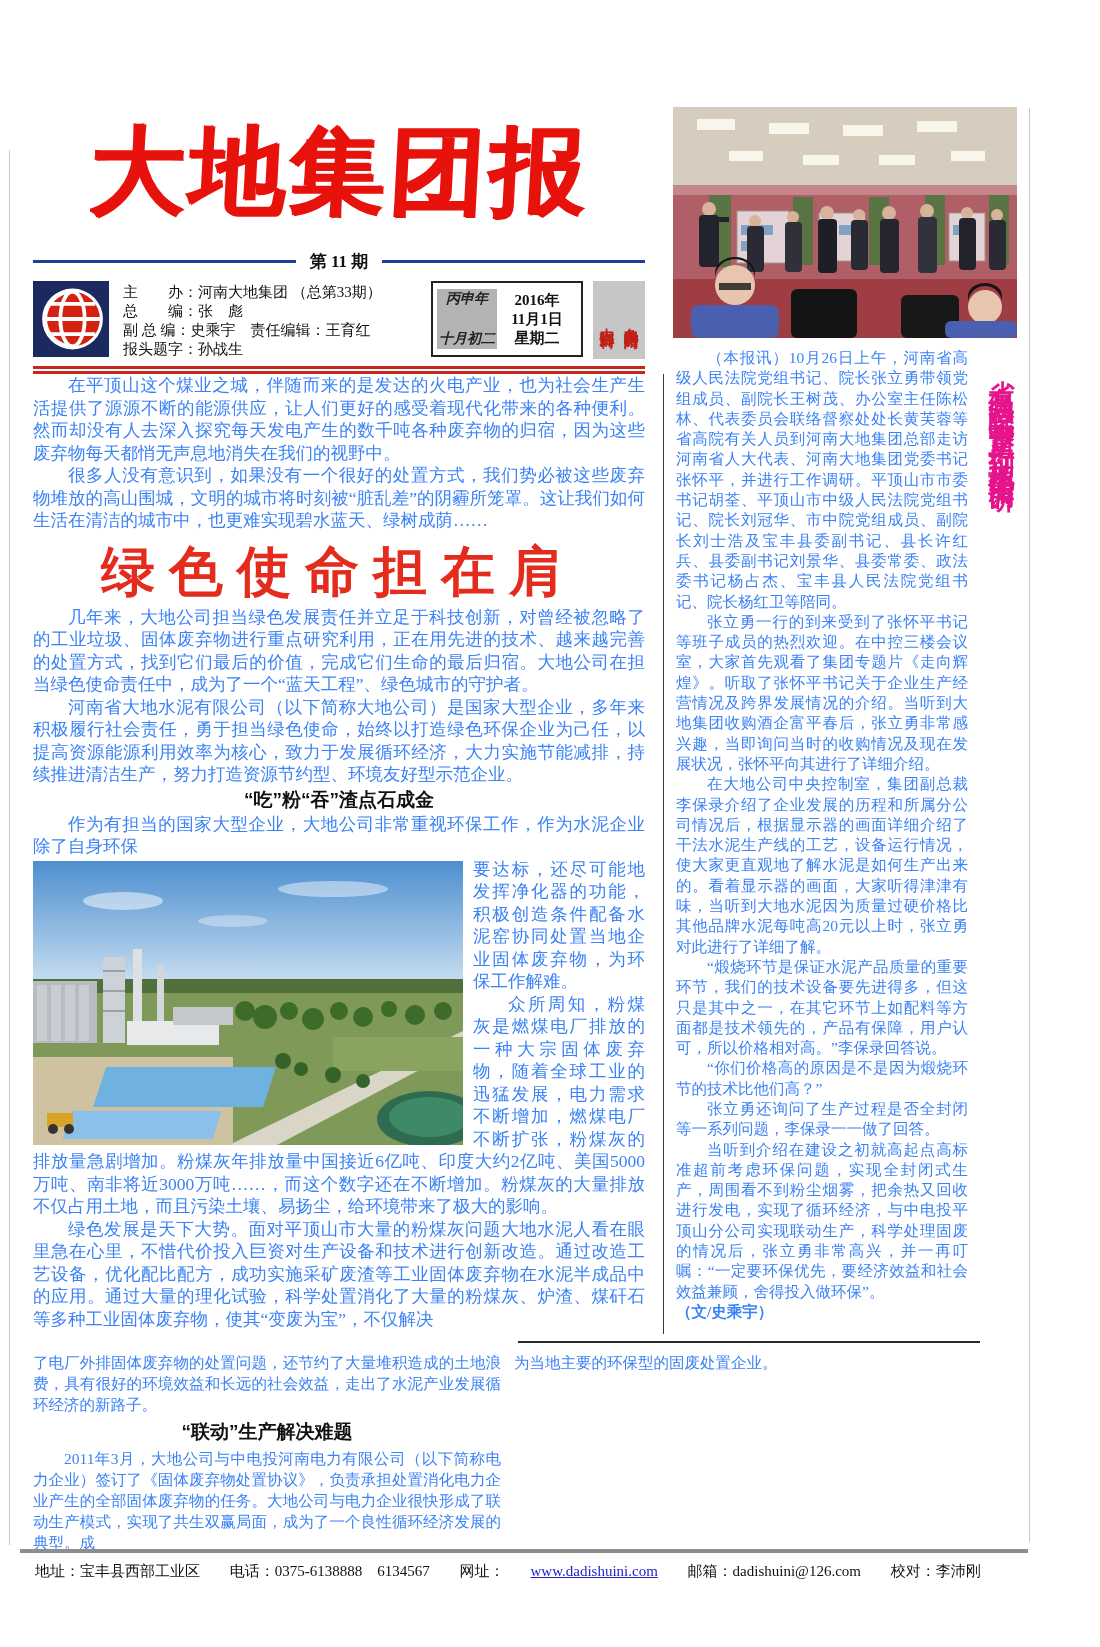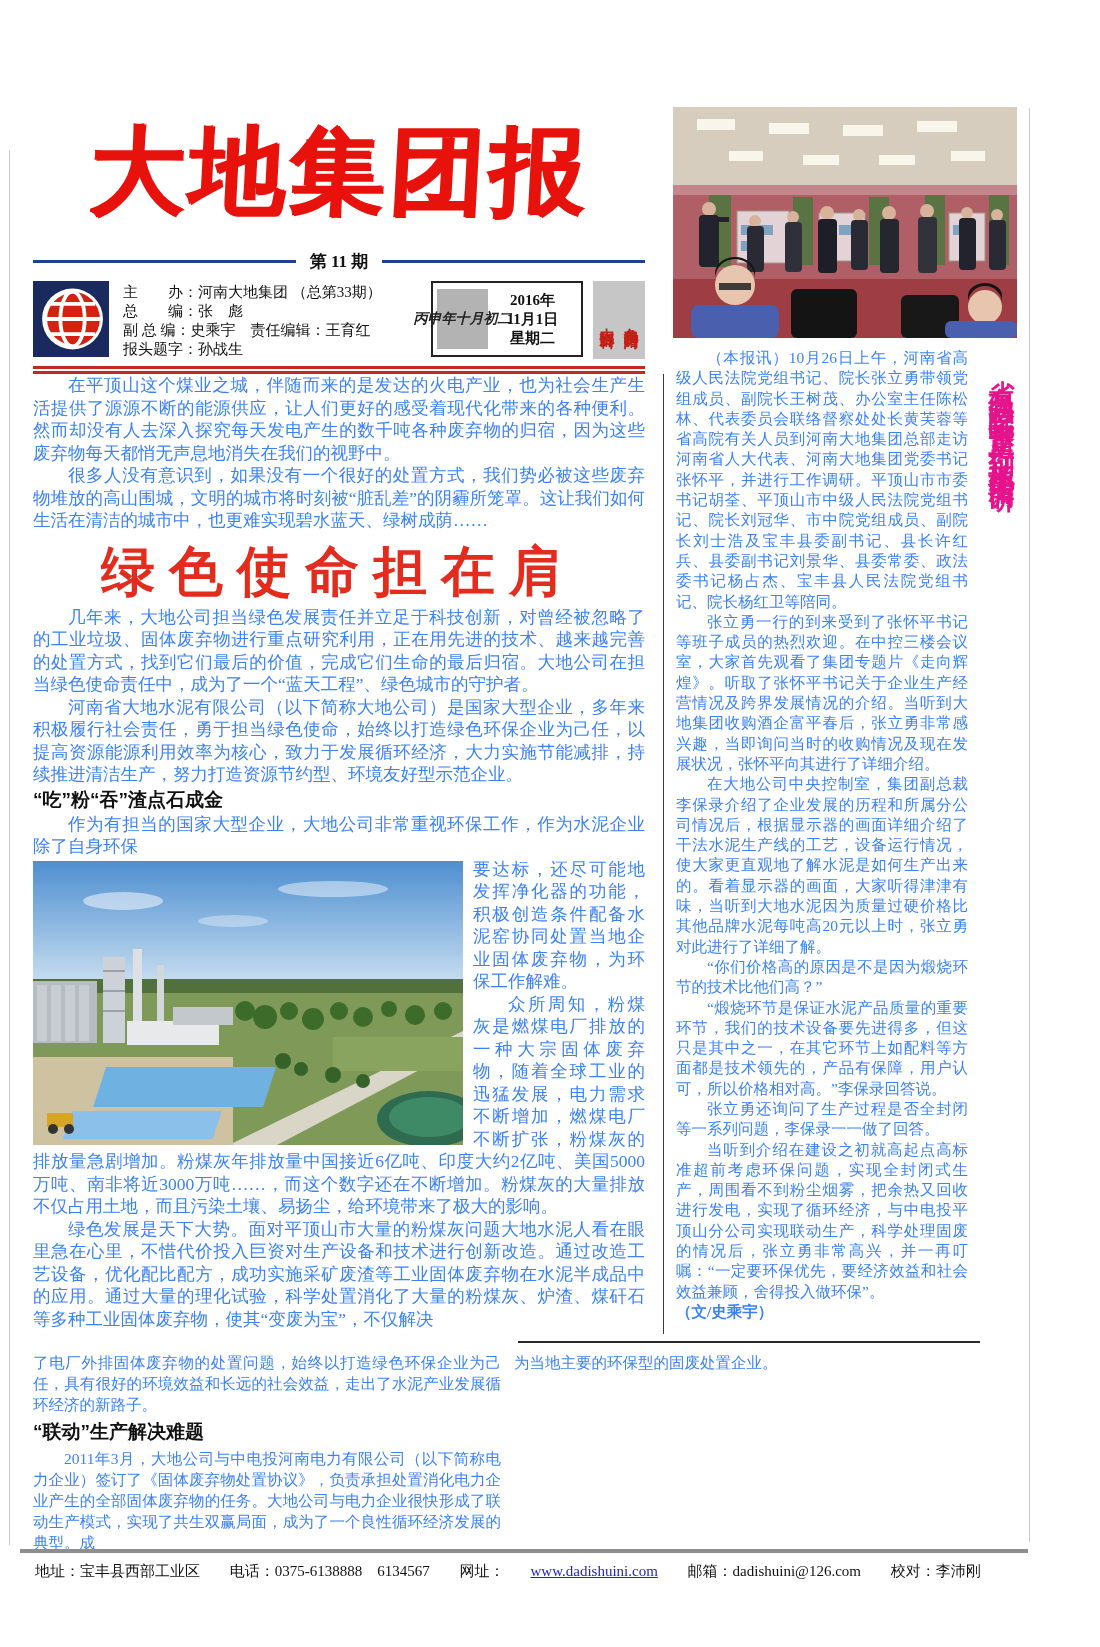--- a/index.html
+++ b/index.html
@@ -15,36 +15,36 @@
     letter-spacing:4px; font-family:"Liberation Serif", serif; transform:skewX(-3deg);
     text-shadow:2px 1px 0 #e8120c; white-space:nowrap; }
   .issue-row { display:flex; align-items:center; margin-top:2px;text-align:right; }
   .issue-row .rule { flex:1; height:3px; background:#1d3f96; }
   .issue-label { padding:0 14px; font-size:17px; font-weight:bold; color:#111; white-space:nowrap; }
   .info-row { display:flex; margin-top:8px; align-items:flex-start; }
   .logo-box { width:76px; height:76px; flex:0 0 76px; }
   .info-lines { flex:1; padding-left:14px; padding-top:2px; }
   .info-lines div { font-size:15px; line-height:19px; color:#111; white-space:nowrap; }
   .date-box { flex:0 0 152px; width:152px; height:76px; border:2px solid #222; display:flex; align-items:center; padding:4px; }
-  .lunar-box { width:51px; height:60px; background:#b3b3b3; display:flex; flex-direction:row; justify-content:center; align-items:center; }
+  .lunar-box { width:60px; height:60px; background:#b3b3b3; display:flex; flex-direction:column; justify-content:space-between; align-items:center; }
   .lunar-box span { font-size:14px; font-weight:bold; font-style:italic; color:#222; line-height:20px; white-space:nowrap; }
   .date-lines { flex:1; text-align:center; }
   .date-lines span { display:block; font-size:15px; font-weight:bold; color:#111; line-height:19px; white-space:nowrap; }
   .notice-box { flex:0 0 52px; width:52px; height:78px; margin-left:10px; background:#c6c6c6; display:flex; justify-content:center; align-items:center; }
   .notice-box .vtext { writing-mode:vertical-rl; text-orientation:upright; font-size:15px; font-weight:bold; color:#c22017; letter-spacing:2px; line-height:24px; }
   .red-double-rule { margin-top:7px; height:8px; border-top:3px solid #c4281e; border-bottom:3px solid #c4281e; }
 
   
   .left-col { position:absolute; left:33px; top:374px; width:612px; height:980px; overflow:hidden; }
   .left-col p, .left-bottom p, .cont-block p, .right-col p { font-size:17.5px; line-height:22.5px; text-align:justify; color:#3b82f6; }
   p.ind { text-indent:2em; }
   .main-headline { font-family:"Liberation Sans", sans-serif; font-weight:bold; color:#e32c1e; font-size:54px;
     text-align:center; letter-spacing:14px; line-height:66px; margin:6px 0 2px 0; white-space:nowrap; }
   .sub-headline { text-align:center; font-size:21px; font-weight:bold; color:#222; line-height:32px; margin-bottom:6px; white-space:nowrap; }
-  .sec-title { font-family:"Liberation Sans", sans-serif; font-weight:bold; font-size:19px; text-align:left; line-height:27px; color:#111; }
+  .sec-title { font-family:"Liberation Sans", sans-serif; font-weight:bold; font-size:19px; text-align:center; line-height:27px; color:#111; }
   .factory-photo { float:left; width:430px; height:284px; margin:3px 10px 3px 0; background:#9db8c8; }
   .factory-photo svg { display:block; width:100%; height:100%; }
 
   
   .left-bottom { position:absolute; left:33px; top:1352px; width:468px; height:200px; overflow:hidden; }
   .left-bottom p { font-size:15.5px; line-height:21px; }
   .left-bottom .sec-title { margin:3px 0; }
   .cont-block { position:absolute; left:514px; top:1352px; width:466px; height:200px; overflow:hidden; }
   .cont-block p { font-size:15.5px; line-height:21px; }
 
@@ -192,21 +192,21 @@
             </g>
         </svg>
       </div>
       <p>要达标，还尽可能地发挥净化器的功能，积极创造条件配备水泥窑协同处置当地企业固体废弃物，为环保工作解难。</p>
       <p class="ind">众所周知，粉煤灰是燃煤电厂排放的一种大宗固体废弃物，随着全球工业的迅猛发展，电力需求不断增加，燃煤电厂不断扩张，粉煤灰的排放量急剧增加。粉煤灰年排放量中国接近6亿吨、印度大约2亿吨、美国5000万吨、南非将近3000万吨……，而这个数字还在不断增加。粉煤灰的大量排放不仅占用土地，而且污染土壤、易扬尘，给环境带来了极大的影响。</p>
       <p class="ind">绿色发展是天下大势。面对平顶山市大量的粉煤灰问题大地水泥人看在眼里急在心里，不惜代价投入巨资对生产设备和技术进行创新改造。通过改造工艺设备，优化配比配方，成功实施采矿废渣等工业固体废弃物在水泥半成品中的应用。通过大量的理化试验，科学处置消化了大量的粉煤灰、炉渣、煤矸石等多种工业固体废弃物，使其“变废为宝”，不仅解决</p>
     </div>
   </div>
 
   <div class="left-bottom">
-    <p>了电厂外排固体废弃物的处置问题，始终以打造绿色环保企业为己任，具有很好的环境效益和长远的社会效益，走出了水泥产业发展循环经济的新路子。</p>
+    <p>了电厂外排固体废弃物的处置问题，还节约了大量堆积造成的土地浪费，具有很好的环境效益和长远的社会效益，走出了水泥产业发展循环经济的新路子。</p>
     <div class="sec-title">“联动”生产解决难题</div>
     <p class="ind">2011年3月，大地公司与中电投河南电力有限公司（以下简称电力企业）签订了《固体废弃物处置协议》，负责承担处置消化电力企业产生的全部固体废弃物的任务。大地公司与电力企业很快形成了联动生产模式，实现了共生双赢局面，成为了一个良性循环经济发展的典型。成</p>
   </div>
 
   <div class="meeting-photo">
     <svg viewBox="0 0 344 231" preserveAspectRatio="none">
       <rect width="344" height="80" fill="#d6cdbf"></rect>
       <g fill="#f8f6ea">
         <rect x="24" y="12" width="38" height="11"></rect>
           <rect x="96" y="16" width="40" height="11"></rect>
@@ -292,22 +292,22 @@
         </g>
     </svg>
   </div>
 
   <div class="col-divider"></div>
 
   <div class="right-col">
     <p class="ind">（本报讯）10月26日上午，河南省高级人民法院党组书记、院长张立勇带领党组成员、副院长王树茂、办公室主任陈松林、代表委员会联络督察处处长黄芙蓉等省高院有关人员到河南大地集团总部走访河南省人大代表、河南大地集团党委书记张怀平，并进行工作调研。平顶山市市委书记胡荃、平顶山市中级人民法院党组书记、院长刘冠华、市中院党组成员、副院长刘士浩及宝丰县委副书记、县长许红兵、县委副书记刘景华、县委常委、政法委书记杨占杰、宝丰县人民法院党组书记、院长杨红卫等陪同。</p>
     <p class="ind">张立勇一行的到来受到了张怀平书记等班子成员的热烈欢迎。在中控三楼会议室，大家首先观看了集团专题片《走向辉煌》。听取了张怀平书记关于企业生产经营情况及跨界发展情况的介绍。当听到大地集团收购酒企富平春后，张立勇非常感兴趣，当即询问当时的收购情况及现在发展状况，张怀平向其进行了详细介绍。</p>
     <p class="ind">在大地公司中央控制室，集团副总裁李保录介绍了企业发展的历程和所属分公司情况后，根据显示器的画面详细介绍了干法水泥生产线的工艺，设备运行情况，使大家更直观地了解水泥是如何生产出来的。看着显示器的画面，大家听得津津有味，当听到大地水泥因为质量过硬价格比其他品牌水泥每吨高20元以上时，张立勇对此进行了详细了解。</p>
+    <p class="ind">“煅烧环节是保证水泥产品质量的重要环节，我们的技术设备要先进得多，但这只是其中之一，在其它环节上如配料等方面都是技术领先的，产品有保障，用户认可，所以价格相对高。”李保录回答说。</p>
     <p class="ind">“你们价格高的原因是不是因为煅烧环节的技术比他们高？”</p>
-    <p class="ind">“煅烧环节是保证水泥产品质量的重要环节，我们的技术设备要先进得多，但这只是其中之一，在其它环节上如配料等方面都是技术领先的，产品有保障，用户认可，所以价格相对高。”李保录回答说。</p>
     <p class="ind">张立勇还询问了生产过程是否全封闭等一系列问题，李保录一一做了回答。</p>
     <p class="ind">当听到介绍在建设之初就高起点高标准超前考虑环保问题，实现全封闭式生产，周围看不到粉尘烟雾，把余热又回收进行发电，实现了循环经济，与中电投平顶山分公司实现联动生产，科学处理固废的情况后，张立勇非常高兴，并一再叮嘱：“一定要环保优先，要经济效益和社会效益兼顾，舍得投入做环保”。</p>
     <p class="byline">（文/史乘宇）</p>
   </div>
 
   <div class="vertical-headline">省高级法院院长张立勇一行到大地集团调研</div>
 
   <div class="right-article-rule"></div>
 
   <div class="cont-block">

